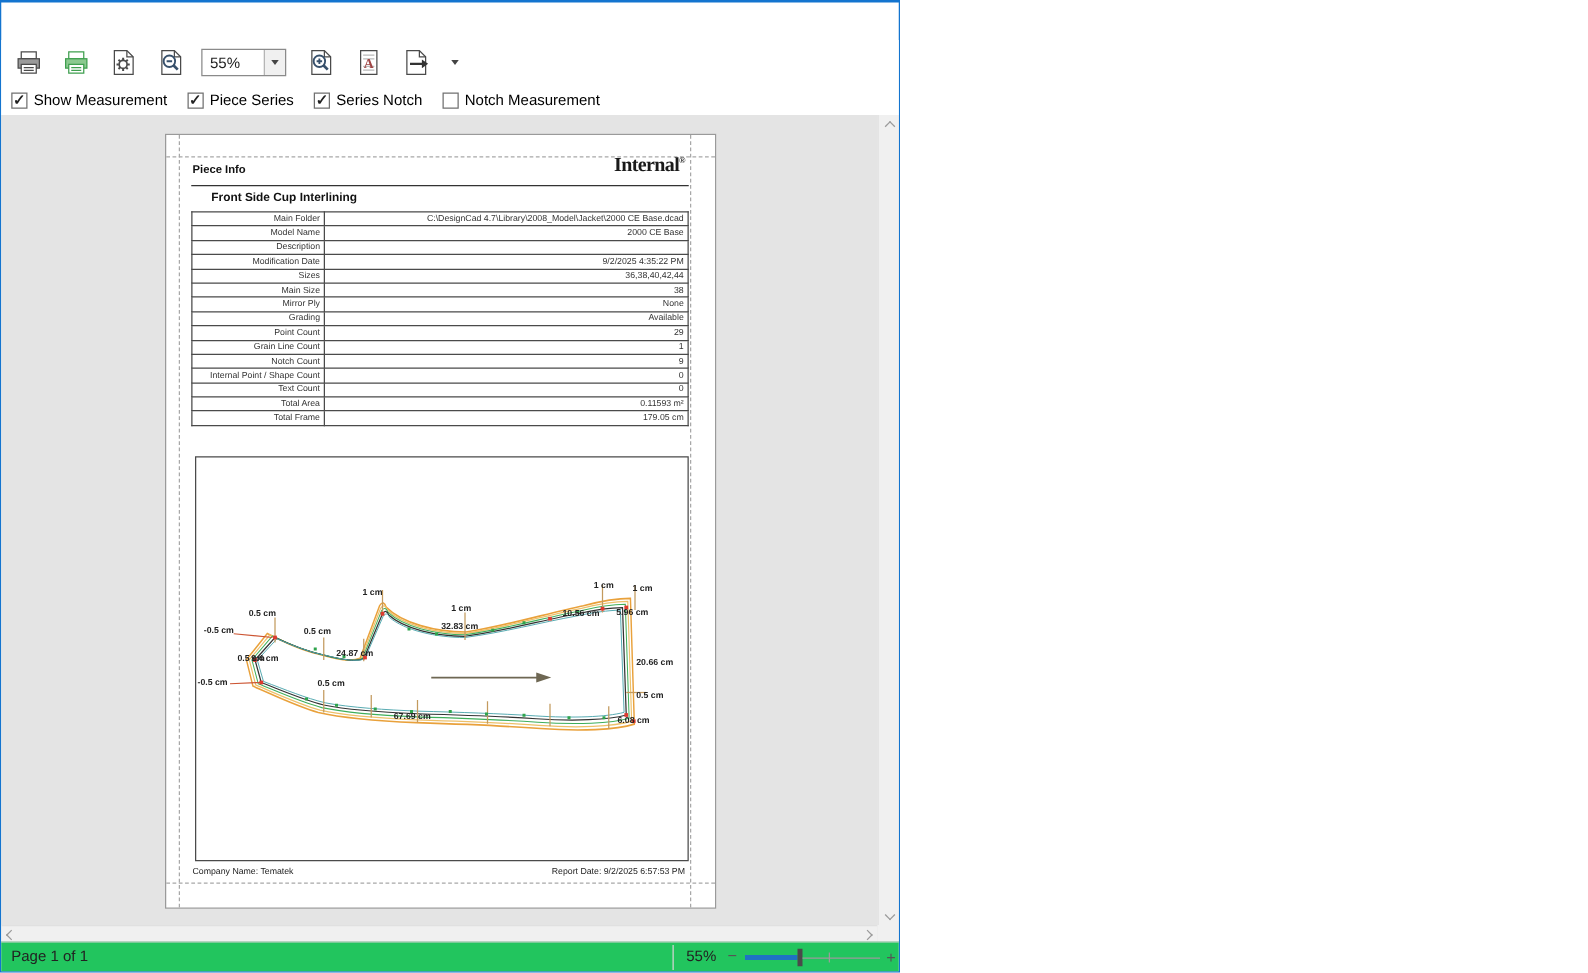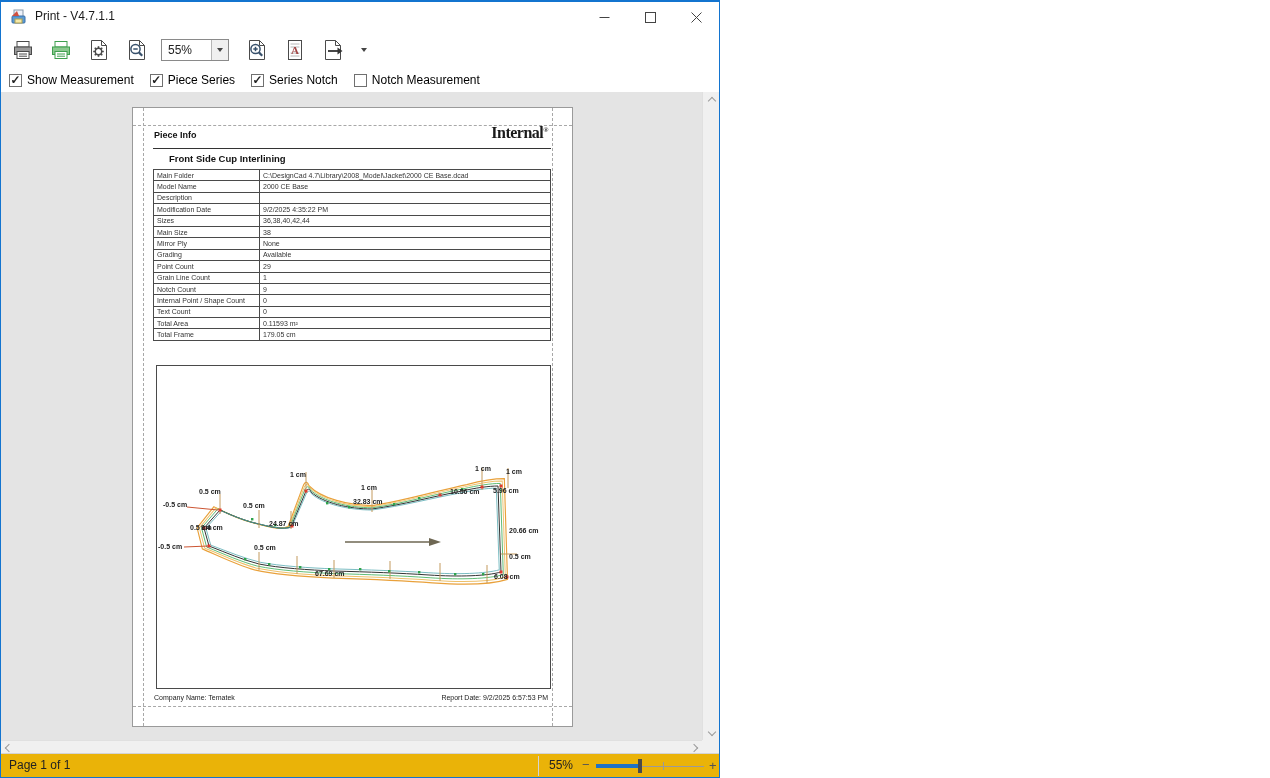--- a/index.html
+++ b/index.html
@@ -25,21 +25,21 @@
   .caret.small { border-left-width:3.5px; border-right-width:3.5px; border-top-width:4px; }
 
   
   .optrow { position:absolute; left:0; top:66px; width:100%; height:24px; background:#ffffff; display:flex; align-items:center; padding-left:8px; }
   .opt { display:flex; align-items:center; margin-right:16px; }
   .cb-box { width:13px; height:13px; border:1px solid #707070; background:#fff; margin-right:5px;
             font-size:12px; line-height:11px; text-align:center; color:#222; font-weight:bold; }
   .cb-label { font-size:12px; color:#000000; }
 
   
-  .preview { position:absolute; left:0; top:90px; width:718px; height:662px; background:#e4e4e4; overflow:hidden; }
+  .preview { position:absolute; left:0; top:90px; width:718px; height:662px; background:#e4e4e4; overflow:hidden;text-align:right; }
   .vscroll { position:absolute; right:0; top:0; width:17px; height:648px; background:#f0f0f0; border-left:1px solid #e0e0e0; }
   .hscroll { position:absolute; left:0; bottom:0; width:701px; height:14px; background:#f0f0f0; border-top:1px solid #e0e0e0; }
   .scorner { position:absolute; right:0; bottom:0; width:17px; height:14px; background:#f0f0f0; }
   .chev { display:inline-block; width:6px; height:6px; border-left:1.6px solid #9a9a9a; border-top:1.6px solid #9a9a9a; }
   .chev.up    { transform:rotate(45deg); }
   .chev.down  { transform:rotate(225deg); }
   .chev.left  { transform:rotate(-45deg); }
   .chev.right { transform:rotate(135deg); }
   .sbtn-v { position:absolute; left:0; width:17px; height:17px; display:flex; align-items:center; justify-content:center; }
   .sbtn-h { position:absolute; top:0; width:16px; height:14px; display:flex; align-items:center; justify-content:center; }
@@ -59,64 +59,37 @@
   .info-table td { border:1px solid #4a4a4a; font-size:7px; color:#333; height:11.4px; padding:0 3px; white-space:nowrap; overflow:hidden; }
   .info-table td.k { width:106px; }
 
   .diagram { position:absolute; left:23px; top:257px; width:395px; height:324px; border:1px solid #4a4a4a; }
   .meas { position:absolute; font-size:7px; font-weight:bold; color:#222; white-space:nowrap; }
 
   .foot-company { position:absolute; left:21px; top:586px; font-size:7px; color:#222; }
   .foot-date { position:absolute; right:24px; top:586px; font-size:7px; color:#222; }
 
   
-  .statusbar { position:absolute; left:0; bottom:0; width:100%; height:24px; background:#eab308; border-top:1px solid #d4d4d4; }
+  .statusbar { position:absolute; left:0; bottom:0; width:100%; height:24px; background:#22c55e; border-top:1px solid #d4d4d4; }
   .sb-page { position:absolute; left:8px; top:4px; font-size:12px; color:#222; }
   .sb-sep { position:absolute; left:537px; top:2px; width:0; height:20px; border-left:1px solid #d4d4d4; }
   .sb-zoom { position:absolute; left:548px; top:4px; font-size:12px; color:#222; }
   .sb-minus { position:absolute; left:581px; top:3px; font-size:13px; color:#555; }
   .slider { position:absolute; left:595px; top:0; width:108px; height:24px; }
   .sl-blue { position:absolute; left:0; top:10px; width:42px; height:4px; background:#1f72c4; }
   .sl-handle { position:absolute; left:42px; top:5px; width:4px; height:14px; background:#4a4a4a; }
   .sl-track { position:absolute; left:46px; top:11.5px; width:62px; height:1px; background:#9a9a9a; }
   .sl-tick { position:absolute; left:67px; top:8px; width:1px; height:8px; background:#9a9a9a; }
   .sb-plus { position:absolute; left:708px; top:4px; font-size:13px; color:#555; }
 </style>
 </head>
 <body>
 
 <div class="window">
 
-  <div class="titlebar">
-    <svg class="app-icon" viewBox="0 0 18 18">
-      <rect x="4" y="2" width="9" height="8" fill="#eef2fa" stroke="#8899aa"></rect>
-      <rect x="2" y="8" width="13" height="7" rx="1" fill="#5a9bd5" stroke="#3a6ea5"></rect>
-      <path d="M2,8 L7,3 L9,8 Z" fill="#d05040"></path>
-      <rect x="5" y="11" width="7" height="4" fill="#f5e9a8" stroke="#b0a050"></rect>
-    </svg>
-    <span class="title-text">Print - V4.7.1.1</span>
-    <div class="winbtns">
-      <div class="winbtn">
-        <svg width="11" height="11" viewBox="0 0 11 11">
-            <line x1="0.5" y1="5.5" x2="10.5" y2="5.5" stroke="#444" stroke-width="1"></line>
-          </svg>
-      </div>
-      <div class="winbtn">
-        <svg width="11" height="11" viewBox="0 0 11 11">
-            <rect x="0.5" y="0.5" width="10" height="10" fill="none" stroke="#444" stroke-width="1"></rect>
-          </svg>
-      </div>
-      <div class="winbtn">
-        <svg width="11" height="11" viewBox="0 0 11 11">
-            <line x1="0.5" y1="0.5" x2="10.5" y2="10.5" stroke="#444"></line>
-            <line x1="10.5" y1="0.5" x2="0.5" y2="10.5" stroke="#444"></line>
-          </svg>
-      </div>
-    </div>
-  </div>
 
   <div class="toolbar">
     <div class="tbtn">
       <svg width="24" height="24" viewBox="0 0 24 24">
         <rect x="6" y="3.5" width="12" height="5.5" fill="#fff" stroke="#4a4a4a"></rect>
         <rect x="3.5" y="9" width="17" height="7.5" fill="#9a9a9a" stroke="#4a4a4a"></rect>
         <rect x="6" y="13.5" width="12" height="7" fill="#fff" stroke="#4a4a4a"></rect>
         <line x1="8" y1="16" x2="16" y2="16" stroke="#4a4a4a"></line>
           <line x1="8" y1="18.2" x2="16" y2="18.2" stroke="#4a4a4a"></line>
       </svg>

